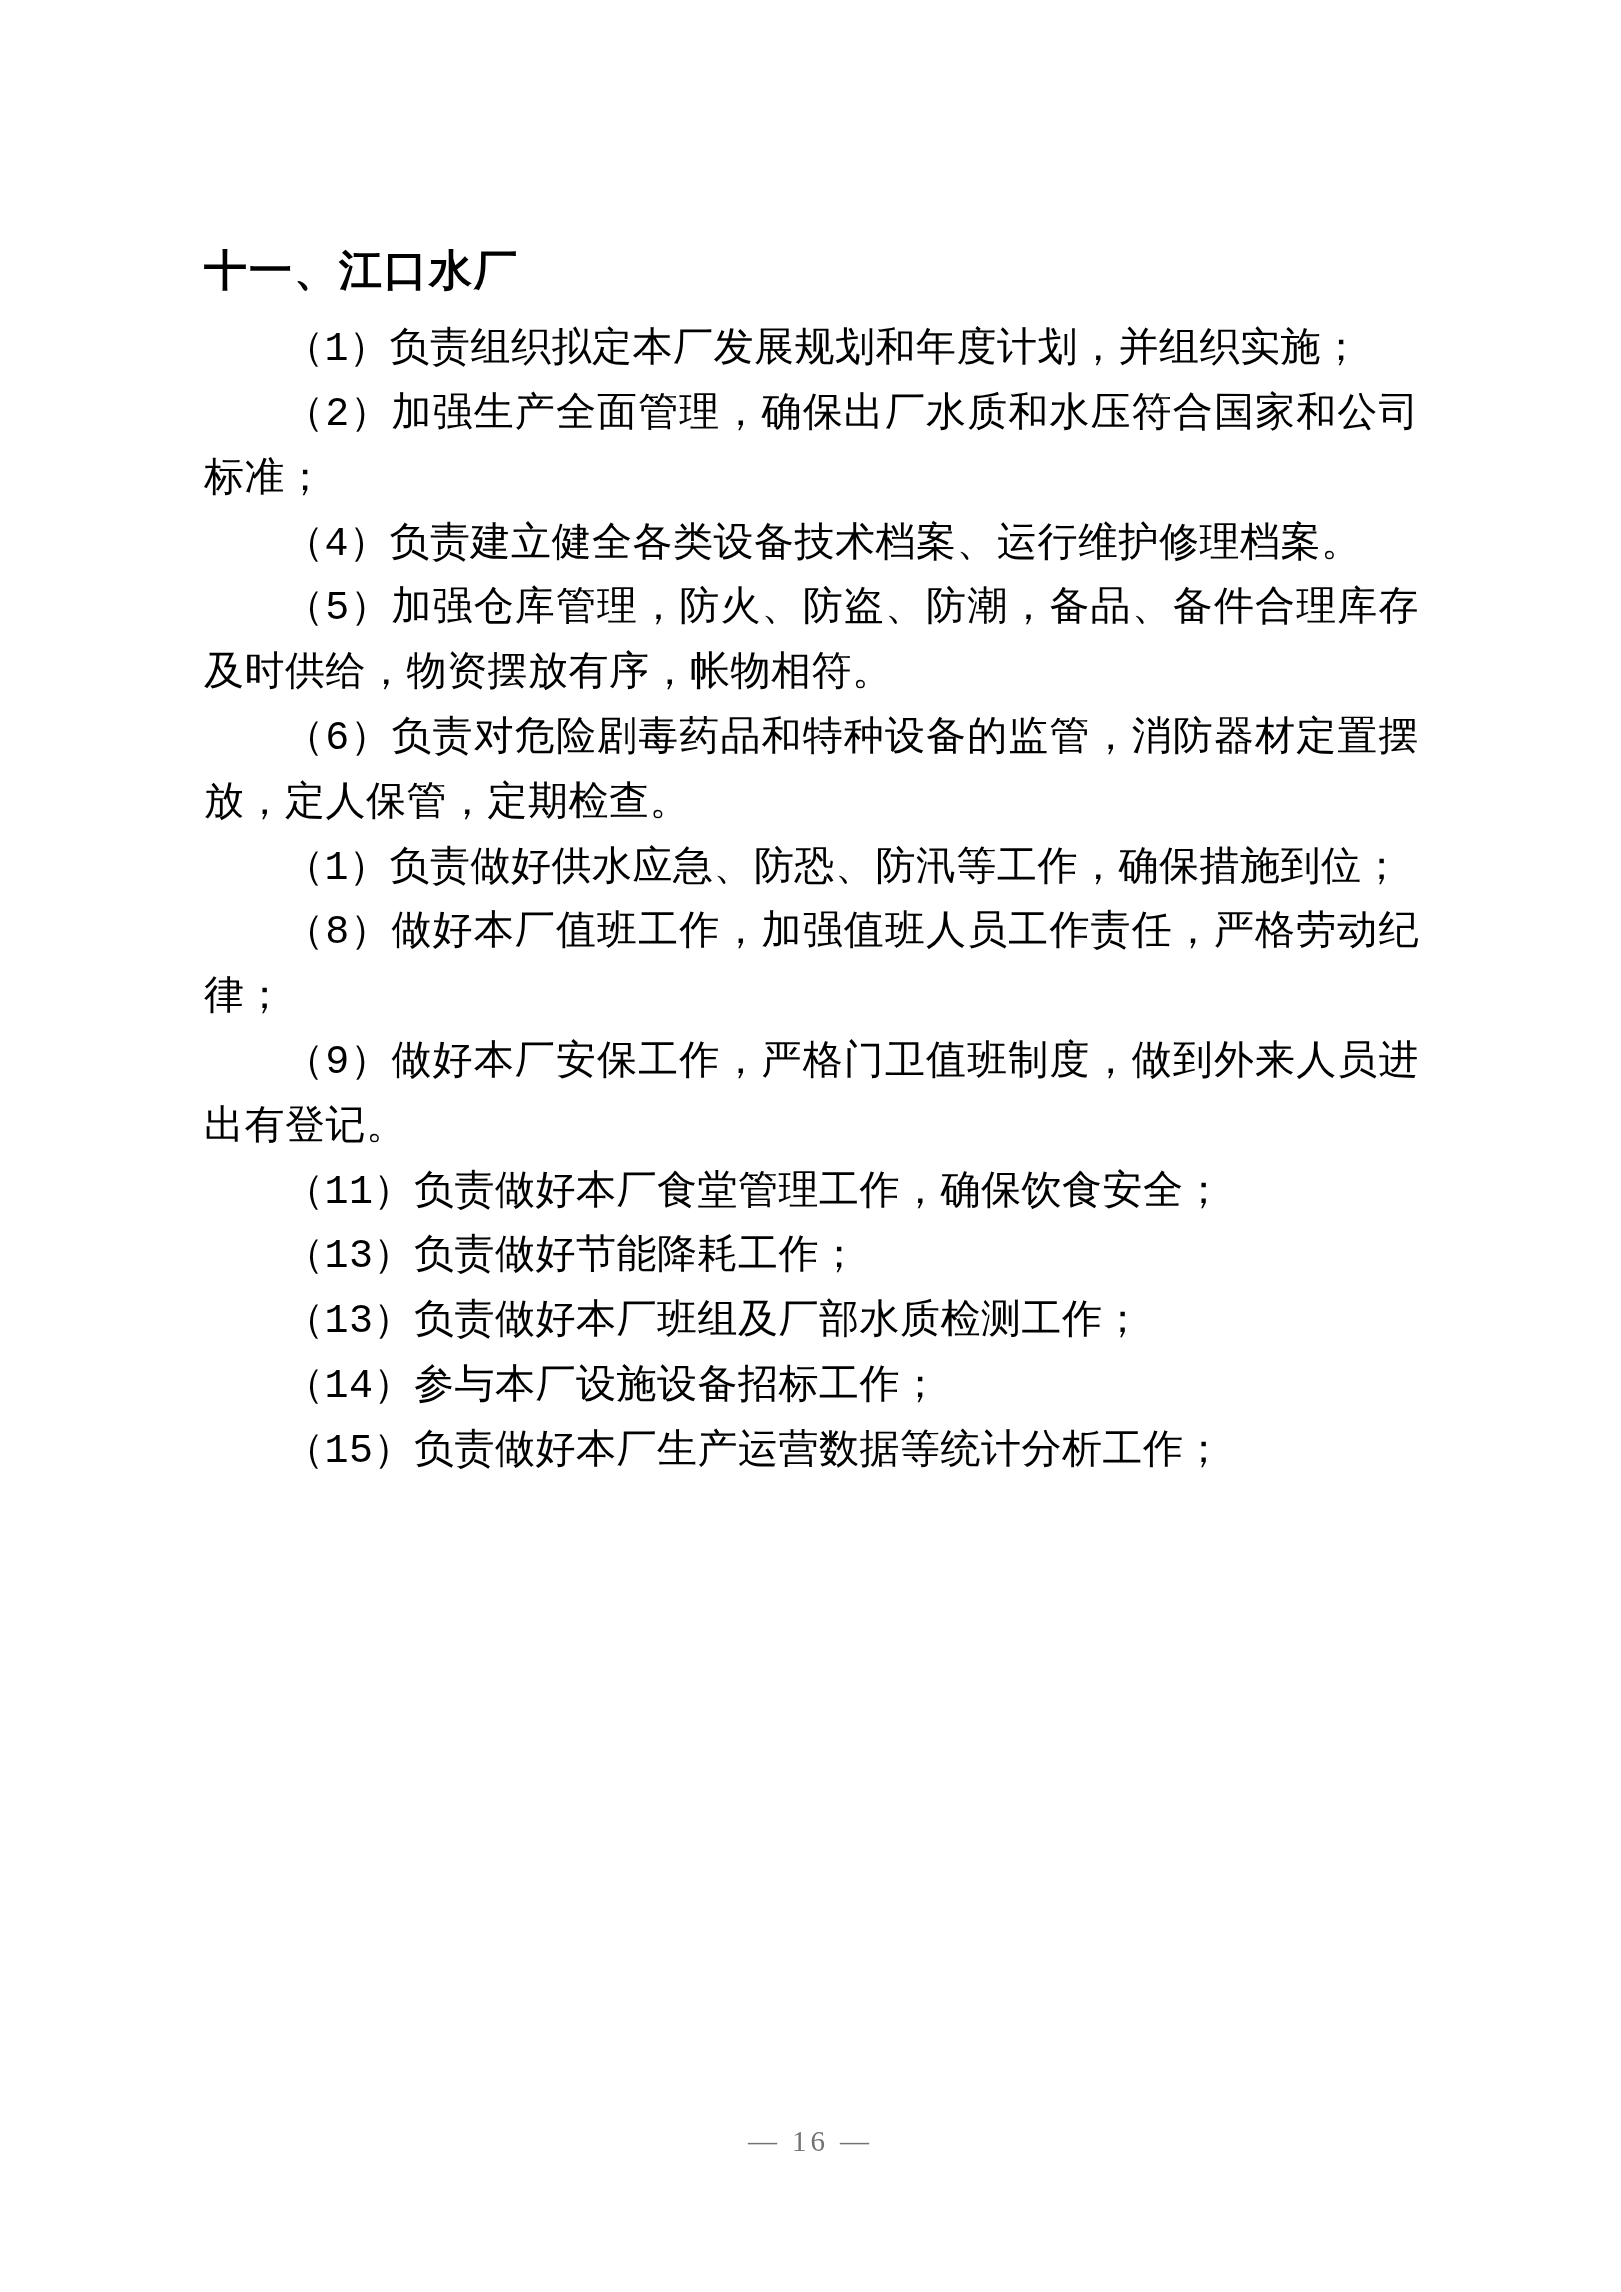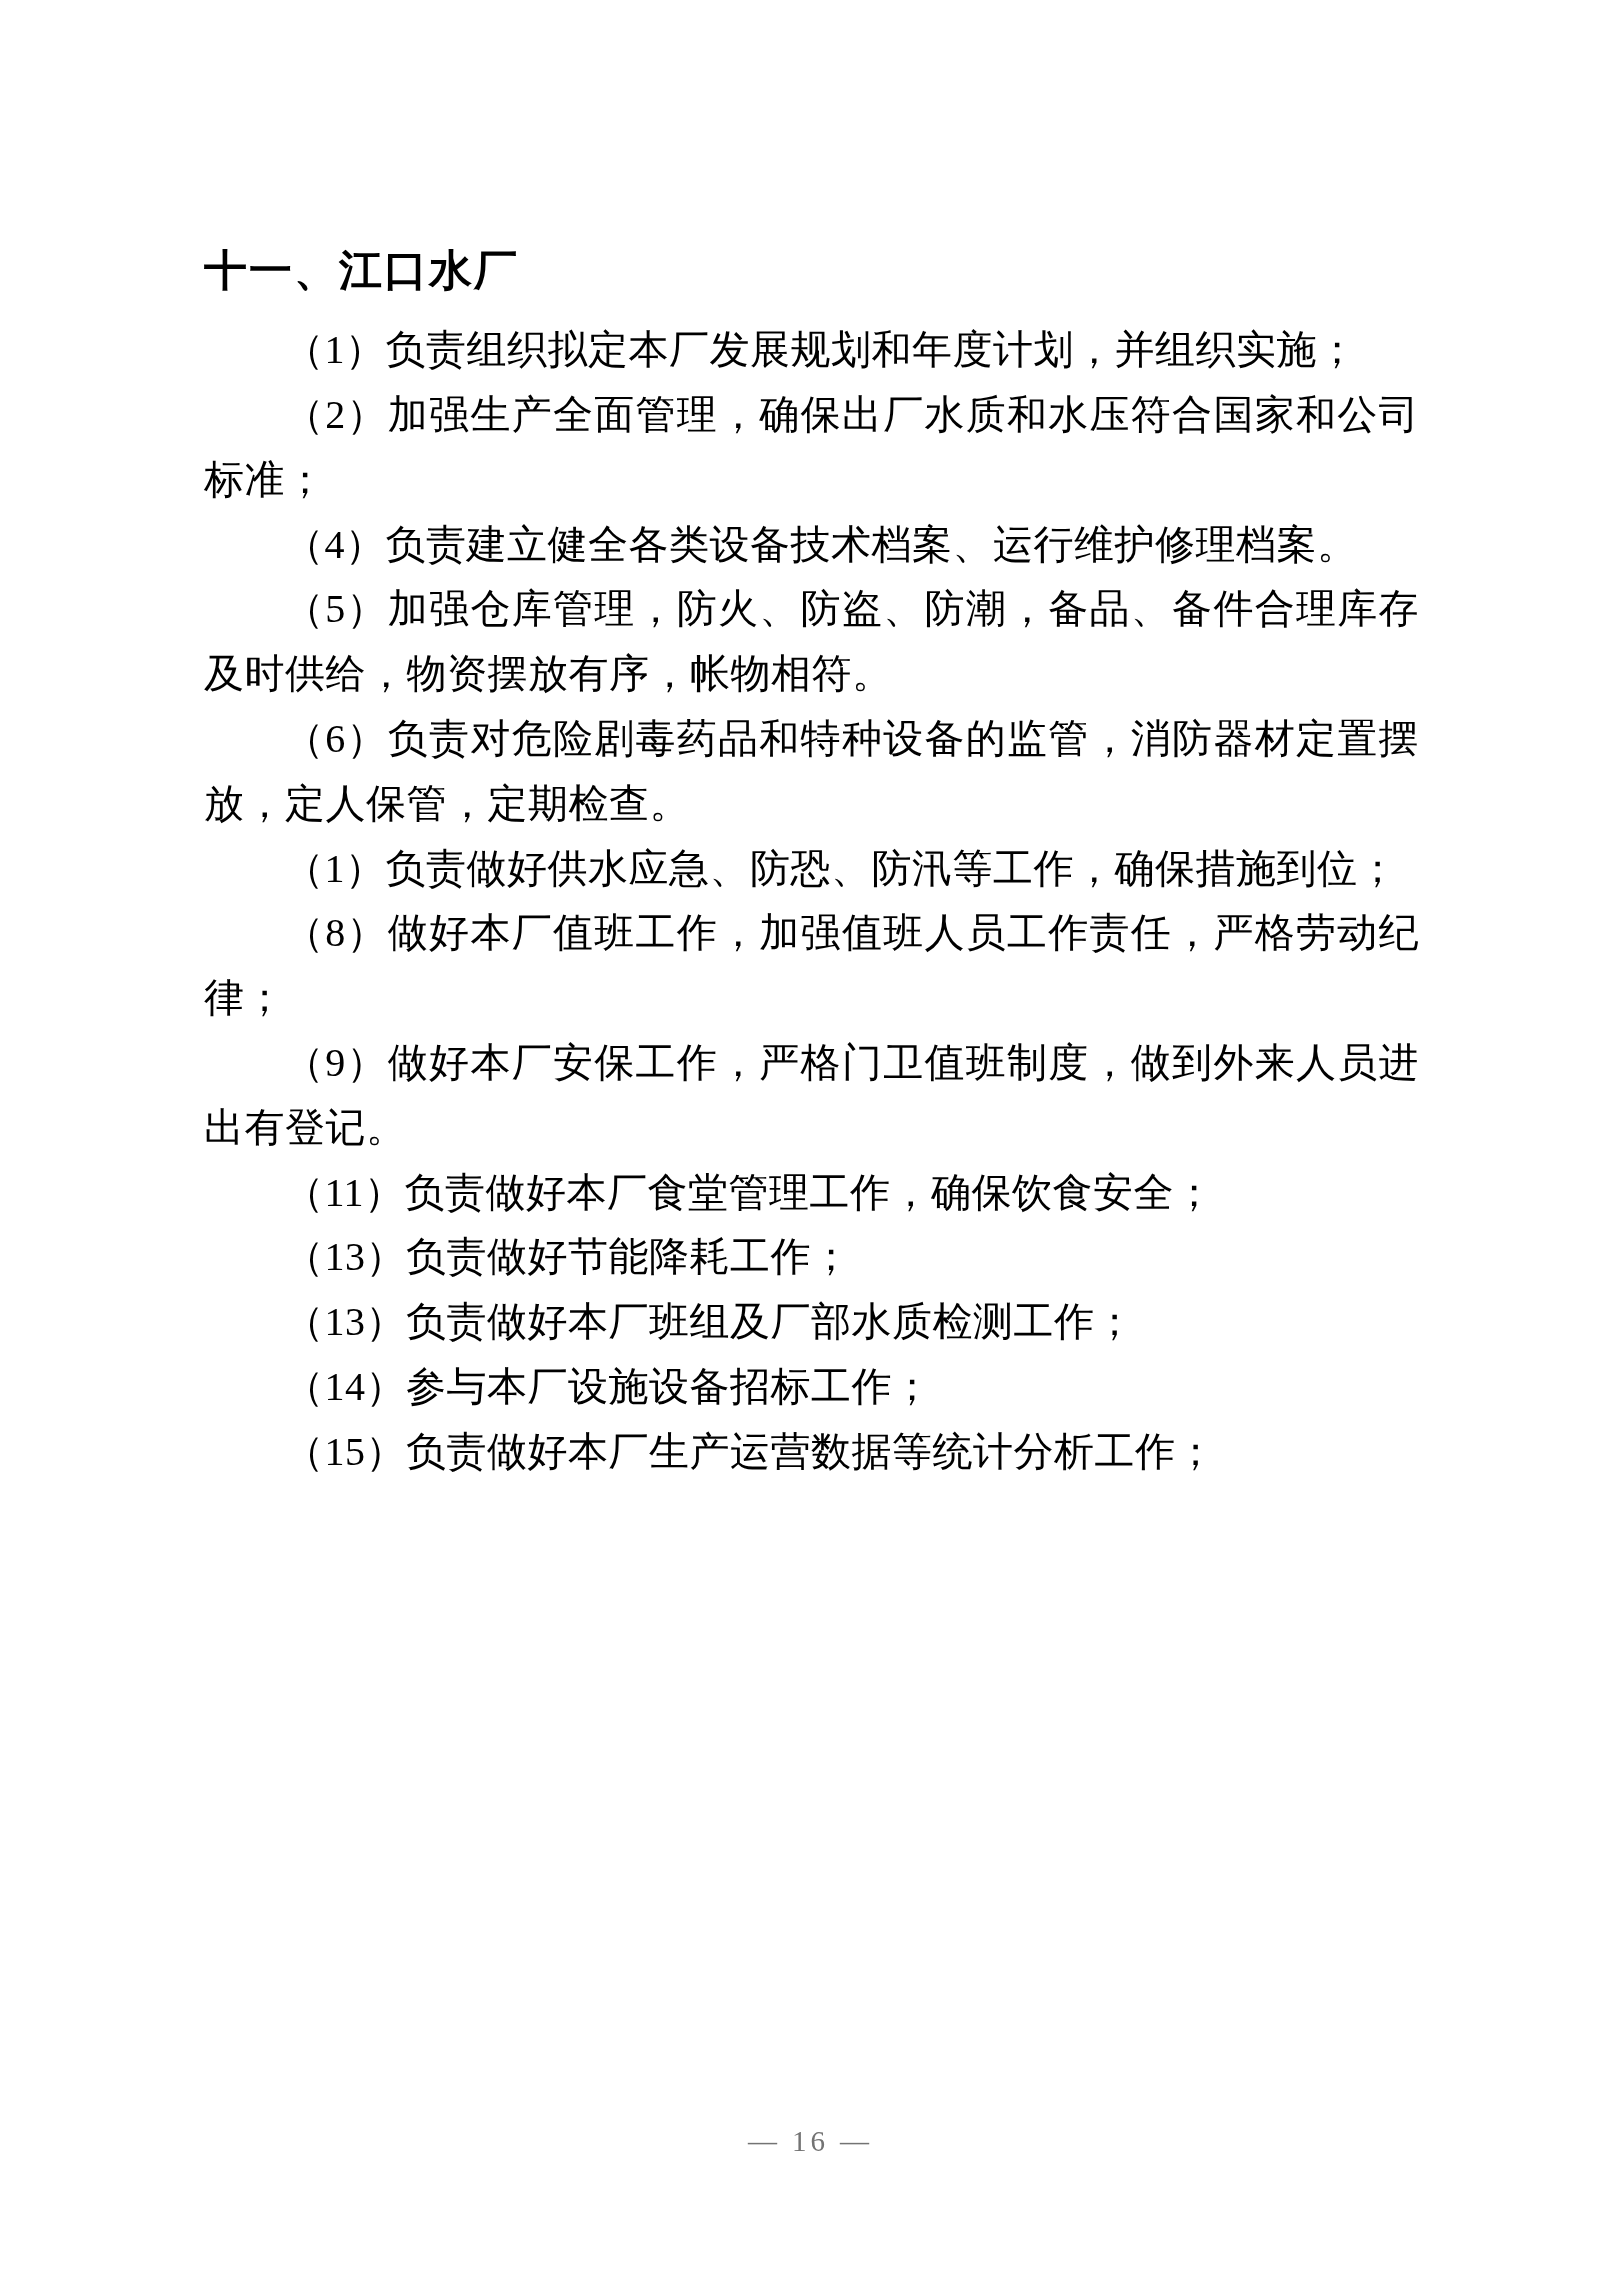--- a/index.html
+++ b/index.html
@@ -32,21 +32,21 @@
     font-family: "DejaVu Sans", "Liberation Sans", sans-serif;
     font-weight: bold;
     font-size: 43px;
     line-height: 1.2;
     letter-spacing: 2px;
     margin: 0 0 21.6px 0;
     padding-left: 0;
     text-indent: 0;
   }
   .para {
-    font-family: Liberation Serif, serif;
+    font-family: Liberation Mono, monospace;
     font-size: 40px;
     line-height: 1.62;
     margin: 0;
     text-indent: 80px;
     text-align: justify;
     text-justify: inter-ideograph;
     letter-spacing: 0.5px;
     word-break: break-all;
   }
   .footer {

